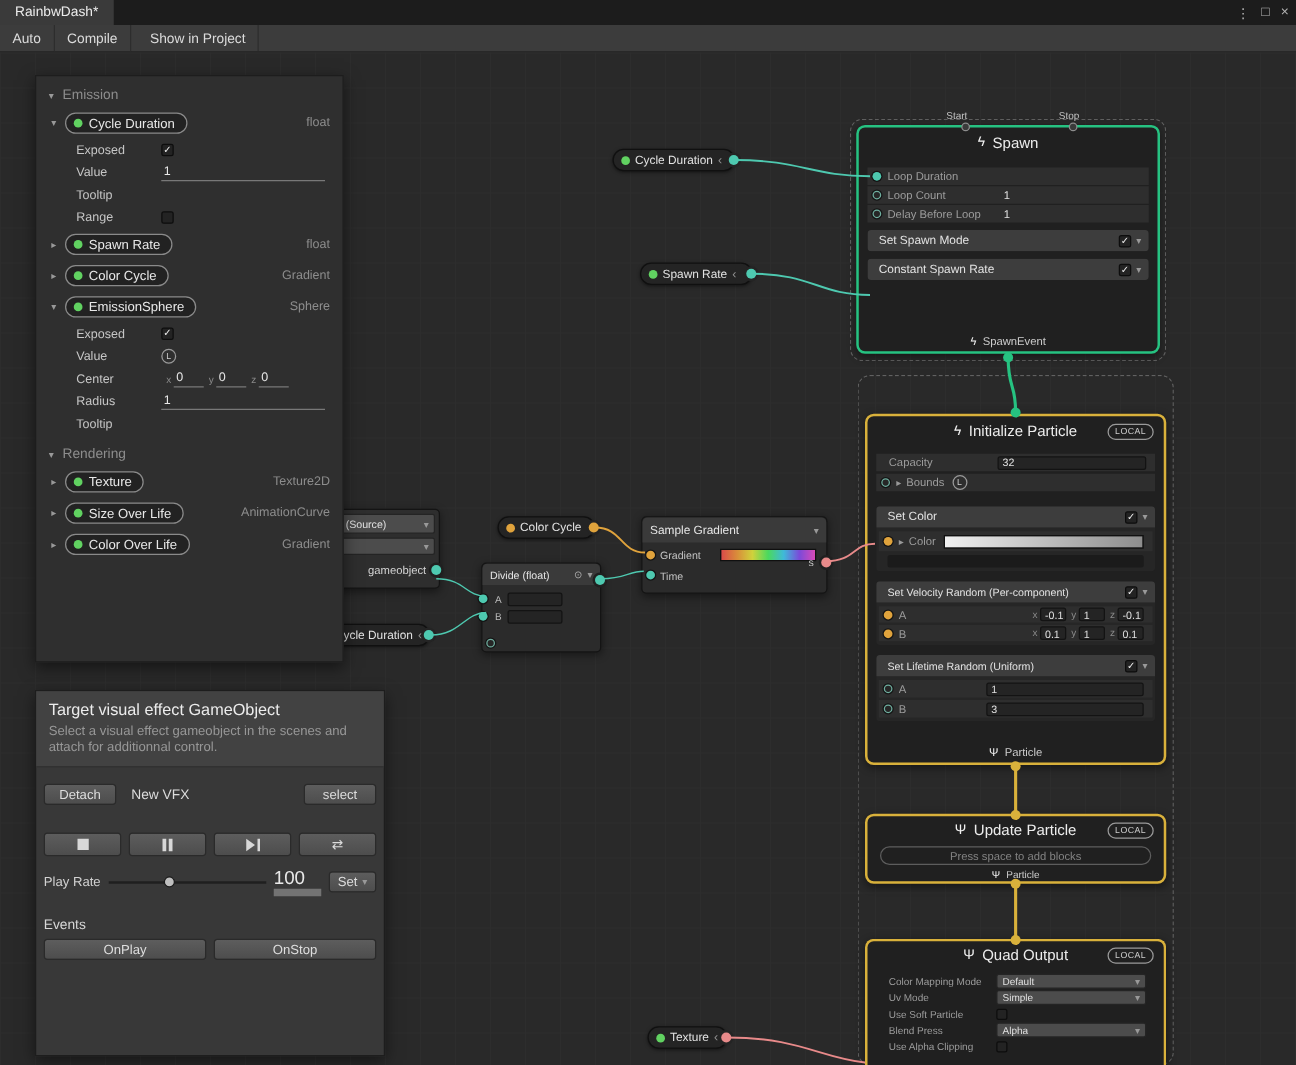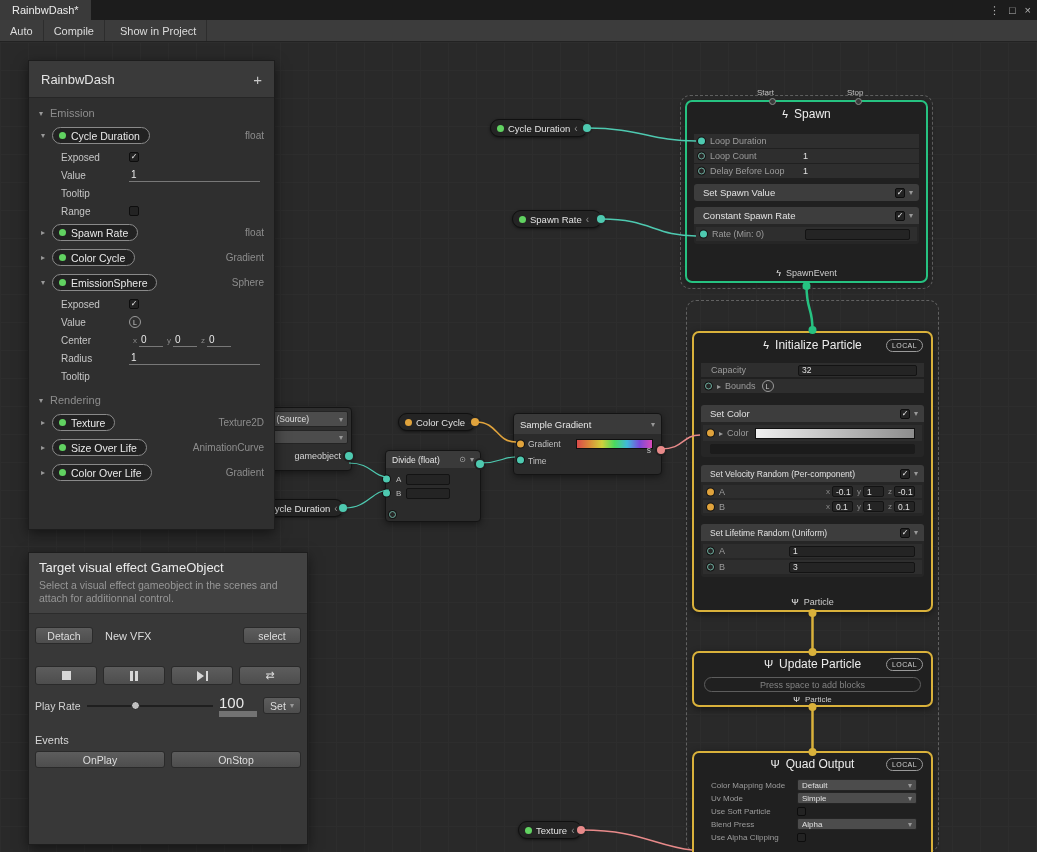--- a/index.html
+++ b/index.html
@@ -162,41 +162,34 @@
     <span class="lbl">Loop Count</span>
     <span class="val">1</span>
   </div>
   <div class="nrow">
     <span class="rport teal hollow"></span>
     <span class="lbl">Delay Before Loop</span>
     <span class="val">1</span>
   </div>
   <div class="blk">
     <div class="blkh">
-      <span>Set Spawn Value</span>
+      <span>Set Spawn Mode</span>
       <span class="chk">
           <span>✓</span>
         </span>
       <span class="car cdn"></span>
     </div>
   </div>
   <div class="blk">
     <div class="blkh">
       <span>Constant Spawn Rate</span>
       <span class="chk">
           <span>✓</span>
         </span>
       <span class="car cdn"></span>
-    </div>
-    <div class="blkb">
-      <div class="nrow" style="margin:1px 2px 0">
-        <span class="rport teal"></span>
-        <span class="lbl">Rate (Min: 0)</span>
-        <span class="fld grow"></span>
-      </div>
     </div>
   </div>
   <div class="ctx-out">
     <span class="nicon" style="font-size:9px">ϟ</span>
     <span>SpawnEvent</span>
   </div>
 </div>
 
 <div class="node" style="left:692px;top:331px;width:241px;height:281px;border:2px solid #d9b13b">
   <div class="ctx-title">
@@ -419,24 +412,20 @@
   <span class="pport teal"></span>
 </div>
 <div class="gpill" style="left:518px;top:821px;width:64px">
   <span class="xdot"></span>
   <span>Texture</span>
   <span class="car clf"></span>
   <span class="pport redp"></span>
 </div>
 
 <div class="bb">
-  <div class="bb-h">
-    <span class="bb-title">RainbwDash</span>
-    <span class="bb-add">+</span>
-  </div>
   <div class="sec">
     <span class="car cdn"></span>
     <span>Emission</span>
   </div>
   <div class="prow">
     <span class="car cdn"></span>
     <span class="bpill">
         <span class="xdot"></span>
         <span>Cycle Duration</span>
       </span>

